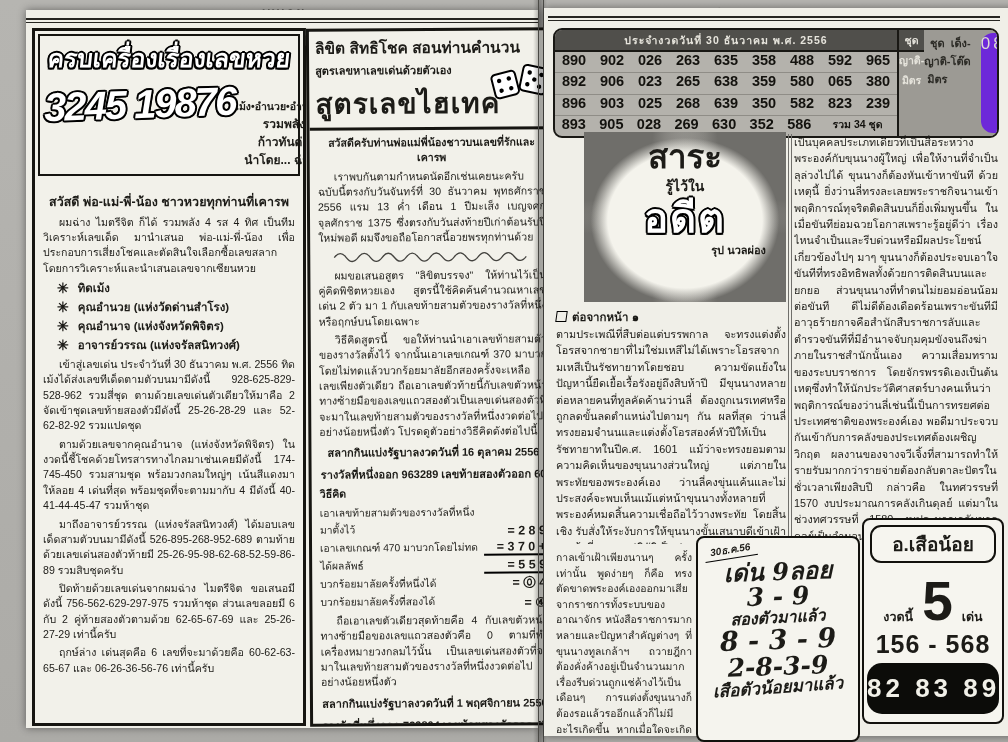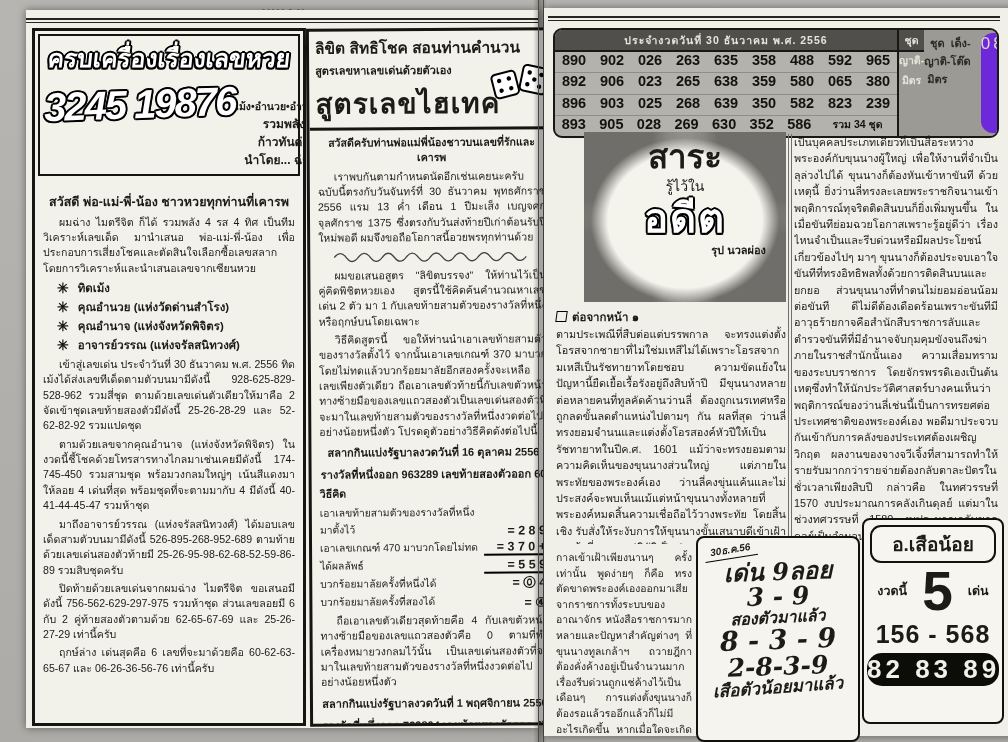--- a/index.html
+++ b/index.html
@@ -69,21 +69,21 @@
 
   #feat{position:absolute;left:40px;top:124px;width:202px;height:170px;
     background:
       radial-gradient(ellipse at 50% 52%,#f4f3ec 0 54%,rgba(244,243,236,0) 66%),
       radial-gradient(circle at 0% 0%,#6f6e6a 0 26%,rgba(111,110,106,0) 46%),
       radial-gradient(circle at 100% 0%,#6f6e6a 0 26%,rgba(111,110,106,0) 46%),
       radial-gradient(circle at 0% 100%,#6f6e6a 0 26%,rgba(111,110,106,0) 46%),
       radial-gradient(circle at 100% 100%,#6f6e6a 0 26%,rgba(111,110,106,0) 46%);
     background-color:#c7c5bf;text-align:center;overflow:hidden}
   .f1{font-size:33px;font-weight:bold;margin-top:8px;line-height:1}
-  .f2{font-size:14px;font-weight:normal;margin-top:2px}
+  .f2{font-size:14px;font-weight:bold;margin-top:2px}
   .f3{font-size:40px;font-weight:bold;line-height:1.05;letter-spacing:2px}
   .fby{font-size:11px;font-weight:bold;text-align:right;margin:2px 20px 0 0}
   .chk{display:inline-block;width:9px;height:9px;border:1.6px solid #000;margin-right:5px;
     transform:skewX(-8deg);vertical-align:-1px}
   #contfrom{position:absolute;left:12px;top:300px;font-weight:bold;font-size:11.5px}
   .at{font-size:10.8px;line-height:1.52;text-align:justify}
   #ac1{position:absolute;left:12px;top:318px;width:230px;height:218px;overflow:hidden}
   #ac2{position:absolute;left:250px;top:126px;width:204px;height:410px;overflow:hidden}
   #adiv{position:absolute;left:243.5px;top:126px;width:2px;height:410px;
     border-left:1px solid #706f6b;border-right:1px solid #706f6b}
@@ -102,27 +102,27 @@
   .hw2{font-size:25px}
   .hw3{font-size:16px;transform:rotate(-3deg)}
   .hw4{font-size:27px}
   .hw5{font-size:25px}
   .hw6{font-size:17px;transform:rotate(-4deg)}
 
   #tip{position:absolute;left:318px;top:510px;width:138px;height:202px;border:2.5px solid #12110d;
     border-radius:8px;background:#f6f5ef;overflow:hidden}
   .tip-h{margin:5px 6px 0;border:2px solid #12110d;border-radius:11px;text-align:center;
     font-size:19px;font-weight:bold;padding:2px 0;white-space:nowrap}
-  .tip-mid{display:flex;align-items:center;justify-content:center;gap:15px;margin-top:2px}
+  .tip-mid{display:flex;align-items:flex-end;justify-content:center;gap:9px;margin-top:12px}
   .tip-small{font-size:12.5px;font-weight:bold}
   .tip-big{font-size:55px;font-weight:bold;line-height:.95}
   .tip-pair{text-align:center;font-size:25px;font-weight:bold;letter-spacing:1px;margin-top:3px;
     white-space:nowrap}
   .tip-band{margin:4px 3px 0;background:#0c0c09;color:#f1f0e8;border-radius:15px;text-align:center;
-    font-size:26px;font-weight:bold;letter-spacing:4px;padding:1px 0;white-space:nowrap}
+    font-size:26px;font-weight:bold;letter-spacing:4px;padding:10px 0;white-space:nowrap}
 </style>
 </head>
 <body>
 
 <div id="canvas">
 
   <div class="masthead" style="left:262px;top:2px">บนเลข</div>
   <div class="masthead" style="left:758px;top:6px;font-size:11px">บนเลข</div>
   <div id="issue-note">งวดวันที่ 30 ธันวาคม พ.ศ. 2556</div>
 

